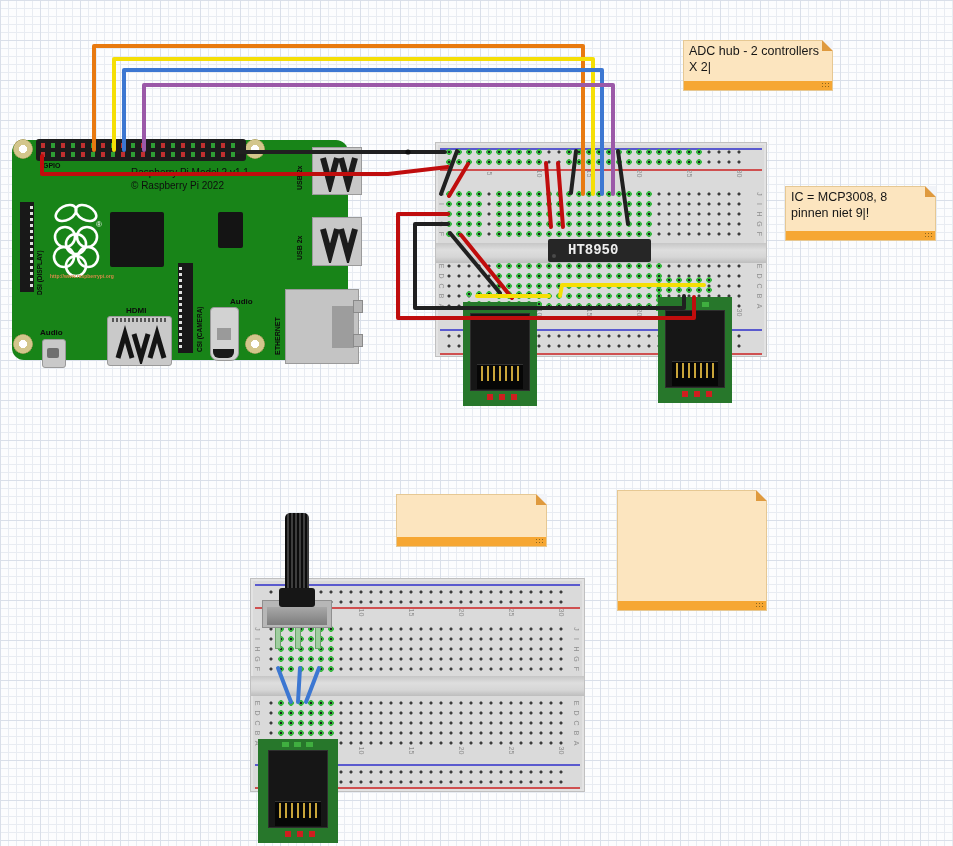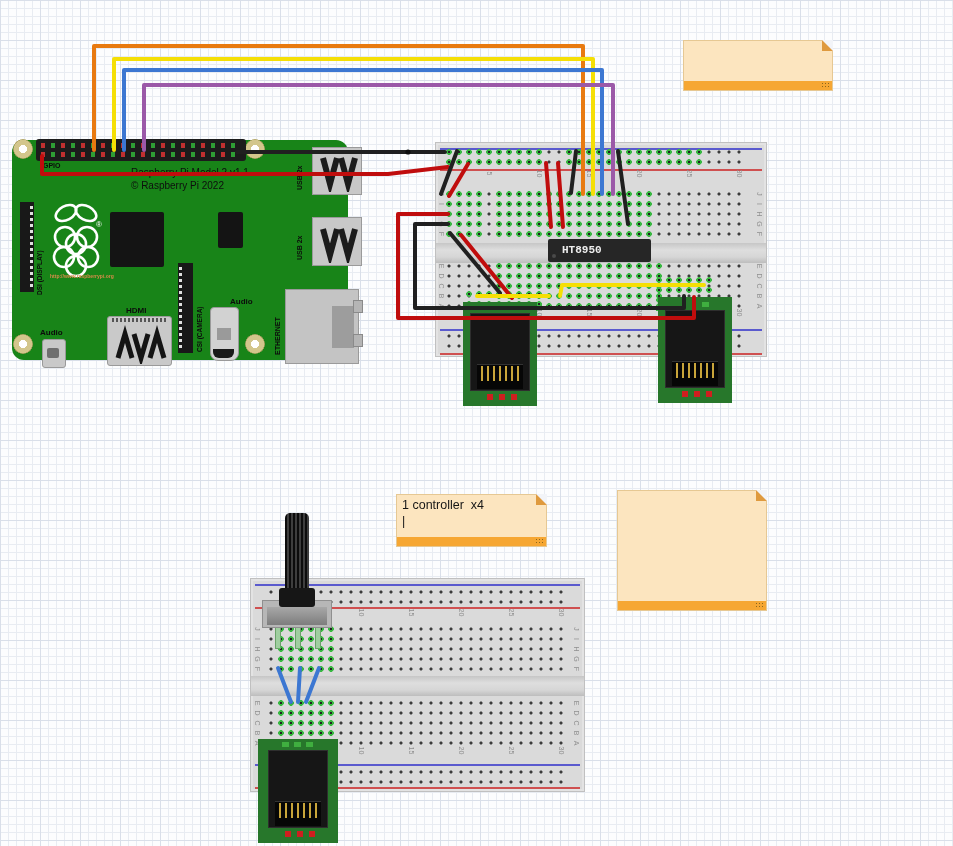--- a/index.html
+++ b/index.html
@@ -34,21 +34,21 @@
   .railline{position:absolute;left:4px;right:4px;height:2px;}
   .blue-l{background:#5a5ace;} .red-l{background:#cf5050;}
   .dots{position:absolute;background-image:radial-gradient(circle,#3b3b3b 1.3px,transparent 1.8px);background-size:10px 10px;}
   .dots-g{position:absolute;background-image:radial-gradient(circle,#222 1.1px,#39b942 1.1px 2.7px,transparent 3px);background-size:10px 10px;}
   .channel{position:absolute;left:0;right:0;height:20px;background:linear-gradient(#c6c6c6,#dedede 35%,#d6d6d6 70%,#bdbdbd);}
   .bb-num{position:absolute;display:flex;}
   .bb-num span{display:block;width:50px;text-align:center;transform:rotate(90deg);font-size:7px;color:#8f8f8f;}
   .bb-letters{position:absolute;display:flex;flex-direction:column;}
   .bb-letters span{height:10px;width:8px;font-size:7px;color:#8f8f8f;display:flex;align-items:center;justify-content:center;transform:rotate(90deg);}
   .ic{position:absolute;left:112px;top:96px;width:103px;height:23px;background:#262626;border-radius:2px;color:#eee;
-    font-family:"Liberation Mono",monospace;font-size:11px;font-weight:bold;line-height:23px;padding-left:14px;box-sizing:border-box;z-index:16;}
+    font-family:"Liberation Mono",monospace;font-size:14px;font-weight:bold;line-height:23px;padding-left:20px;box-sizing:border-box;z-index:16;}
   .ic .notch{position:absolute;left:4px;bottom:4px;width:4px;height:4px;border-radius:50%;background:#4a4a4a;}
 
   
   .rj11{position:absolute;width:74px;height:104px;background:#27772b;z-index:25;}
   .rj-block{position:absolute;left:7px;top:11px;width:60px;height:78px;background:#161616;border:1px solid #2e2e2e;box-sizing:border-box;}
   .rj-open{position:absolute;left:14px;top:62px;width:46px;height:24px;background:#060606;border-top:1px solid #333;}
   .rj-pins{position:absolute;left:18px;top:64px;width:38px;height:15px;
     background:repeating-linear-gradient(90deg,#c9a53a 0 2px,transparent 2px 6px);}
   .rj-pad{position:absolute;width:6px;height:6px;background:#cf1f1f;top:92px;}
   .rj-pad-g{position:absolute;width:7px;height:5px;background:#3fae3f;top:3px;}
@@ -360,27 +360,34 @@
     <polyline points="477,296 549,296" stroke="#f5df05"></polyline>
     <polyline points="560,296 562,285 704,285" stroke="#f5df05"></polyline>
     <polyline points="448,224 415,224 415,308 684,308 684,296" stroke="#202020"></polyline>
     <polyline points="448,214 398,214 398,318 694,318 694,297" stroke="#c00d0d"></polyline>
     <polyline points="278,668 291,702" stroke="#3c77d2"></polyline>
     <polyline points="300,668 298,702" stroke="#3c77d2"></polyline>
     <polyline points="319,668 306,702" stroke="#3c77d2"></polyline>
   </svg>
 
   <div class="note" style="left:683px;top:40px;width:150px;height:51px;">
+    <div class="note-text">ADC hub - 2 controllers
+X 2|</div>
     <div class="bar"></div>
     <div class="fold"></div>
     <div class="grip"></div>
   </div>
+  <div class="note" style="left:785px;top:186px;width:151px;height:55px;">
+    <div class="note-text">IC = MCP3008, 8
+pinnen niet 9|!</div>
+    <div class="bar"></div>
+    <div class="fold"></div>
+    <div class="grip"></div>
+  </div>
   <div class="note" style="left:396px;top:494px;width:151px;height:53px;">
-    <div class="note-text">1 controller  x4
-|</div>
     <div class="bar"></div>
     <div class="fold"></div>
     <div class="grip"></div>
   </div>
   <div class="note" style="left:617px;top:490px;width:150px;height:121px;">
     <div class="bar"></div>
     <div class="fold"></div>
     <div class="grip"></div>
   </div>
 

